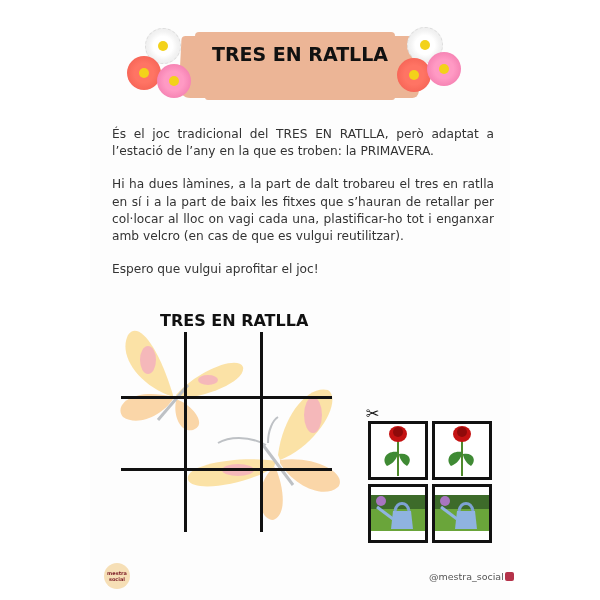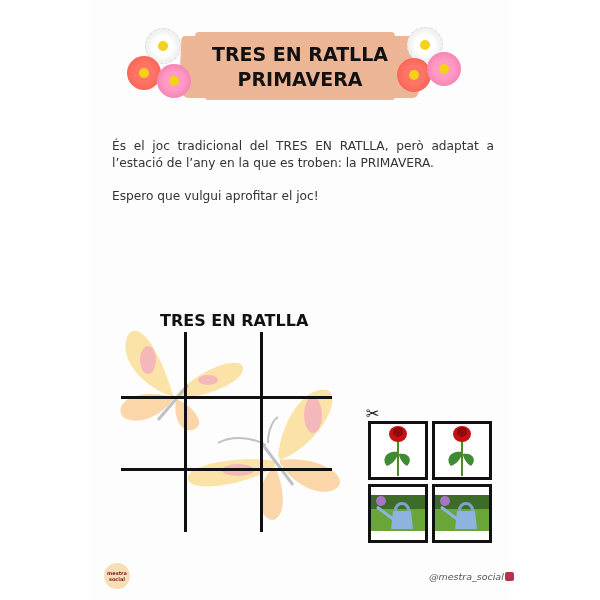--- a/index.html
+++ b/index.html
@@ -8,57 +8,57 @@
   .banner { position:absolute; left:135px; top:30px; width:330px; height:68px; }
   .brush { position:absolute; left:45px; top:6px; width:240px; height:62px; background:#ecb596; border-radius:4px 14px 6px 12px; transform:skewX(-3deg); }
   .brush2 { position:absolute; left:60px; top:2px; width:200px; height:8px; background:#ecb596; border-radius:6px; }
   .brush3 { position:absolute; left:70px; top:64px; width:190px; height:6px; background:#ecb596; border-radius:6px; }
   .banner-title { position:absolute; left:45px; top:12px; width:240px; text-align:center; font-weight:bold; font-size:19px; line-height:25px; color:#111; font-family:"DejaVu Sans", sans-serif; }
   .flower { position:absolute; width:34px; height:34px; border-radius:50%; }
   .flower::after { content:""; position:absolute; left:12px; top:12px; width:10px; height:10px; border-radius:50%; background:#f3d21a; }
   .f-white { background:radial-gradient(circle,#fff 0 40%,#f3f3f3 60%,#e6e6e6 100%); border:1px dashed #ddd; }
   .f-red { background:radial-gradient(circle,#ff7464 0 40%,#f05a4d 100%); }
   .f-pink { background:radial-gradient(circle,#ff9ac4 0 40%,#ee6fa5 100%); }
-  .body-text { position:absolute; left:112px; top:138px; width:382px; font-size:12.2px; line-height:17.2px; color:#333; text-align:justify; }
+  .body-text { position:absolute; left:112px; top:126px; width:382px; font-size:12.2px; line-height:17.2px; color:#333; text-align:justify; }
   .body-text p { margin:0 0 16px 0; }
   .game-title { position:absolute; left:160px; top:311px; font-size:16px; font-weight:bold; color:#111; }
   .board { position:absolute; left:118px; top:330px; width:220px; height:210px; }
   .vline { position:absolute; width:3px; background:#111; top:2px; height:200px; }
   .hline { position:absolute; height:3px; background:#111; left:3px; width:211px; }
   .butterfly { position:absolute; opacity:0.75; }
   .scissors { position:absolute; left:366px; top:404px; font-size:16px; color:#111; }
   .cards { position:absolute; left:368px; top:421px; width:124px; height:122px; display:grid; grid-template-columns:60px 60px; grid-template-rows:59px 59px; gap:4px; }
   .card { border:3px solid #111; background:#fff; position:relative; box-sizing:border-box; overflow:hidden; }
   .logo { position:absolute; left:104px; top:563px; width:26px; height:26px; border-radius:50%; background:#f6dfb6; display:flex; align-items:center; justify-content:center; font-size:5px; color:#7b1c26; font-weight:bold; line-height:6px; text-align:center; }
-  .handle { position:absolute; left:429px; top:571px; font-size:9.5px; color:#555;font-style:italic; }
+  .handle { position:absolute; left:429px; top:571px; font-size:9.5px; color:#555; }
   .handle-icon { display:inline-block; width:9px; height:9px; background:#b5334a; border-radius:2px; vertical-align:-1px; margin-left:1px; }
 </style>
 </head>
 <body>
 
 <div class="page"></div>
 
 <div class="banner">
   <div class="brush2"></div>
   <div class="brush"></div>
   <div class="brush3"></div>
   <div class="flower f-white" style="left:10px;top:-2px;"></div>
   <div class="flower f-red" style="left:-8px;top:26px;"></div>
   <div class="flower f-pink" style="left:22px;top:34px;"></div>
   <div class="flower f-white" style="left:272px;top:-3px;"></div>
   <div class="flower f-red" style="left:262px;top:28px;"></div>
   <div class="flower f-pink" style="left:292px;top:22px;"></div>
   <div class="banner-title">
     <div>TRES EN RATLLA</div>
-    <div>PRIMAVERA</div>
   </div>
 </div>
 
 <div class="body-text">
   <p>És el joc tradicional del TRES EN RATLLA, però adaptat a l’estació de l’any en la que es troben: la PRIMAVERA.</p>
+  <p>Hi ha dues làmines, a la part de dalt trobareu el tres en ratlla en sí i a la part de baix les fitxes que s’hauran de retallar per col·locar al lloc on vagi cada una, plastificar-ho tot i enganxar amb velcro (en cas de que es vulgui reutilitzar).</p>
   <p>Espero que vulgui aprofitar el joc!</p>
 </div>
 
 <div class="game-title">TRES EN RATLLA</div>
 
 <div class="board">
   <svg class="butterfly" style="left:0;top:-5px;" width="130" height="110" viewBox="0 0 130 110">
     <path d="M55 70 C40 20 20 -5 10 10 C0 30 20 60 55 72 Z" fill="#fbd98a"></path>
     <path d="M55 72 C15 62 -5 80 5 92 C20 102 45 90 55 74 Z" fill="#f9c98c"></path>
     <path d="M58 70 C80 45 120 30 125 42 C128 56 90 72 60 74 Z" fill="#fbd98a"></path>

